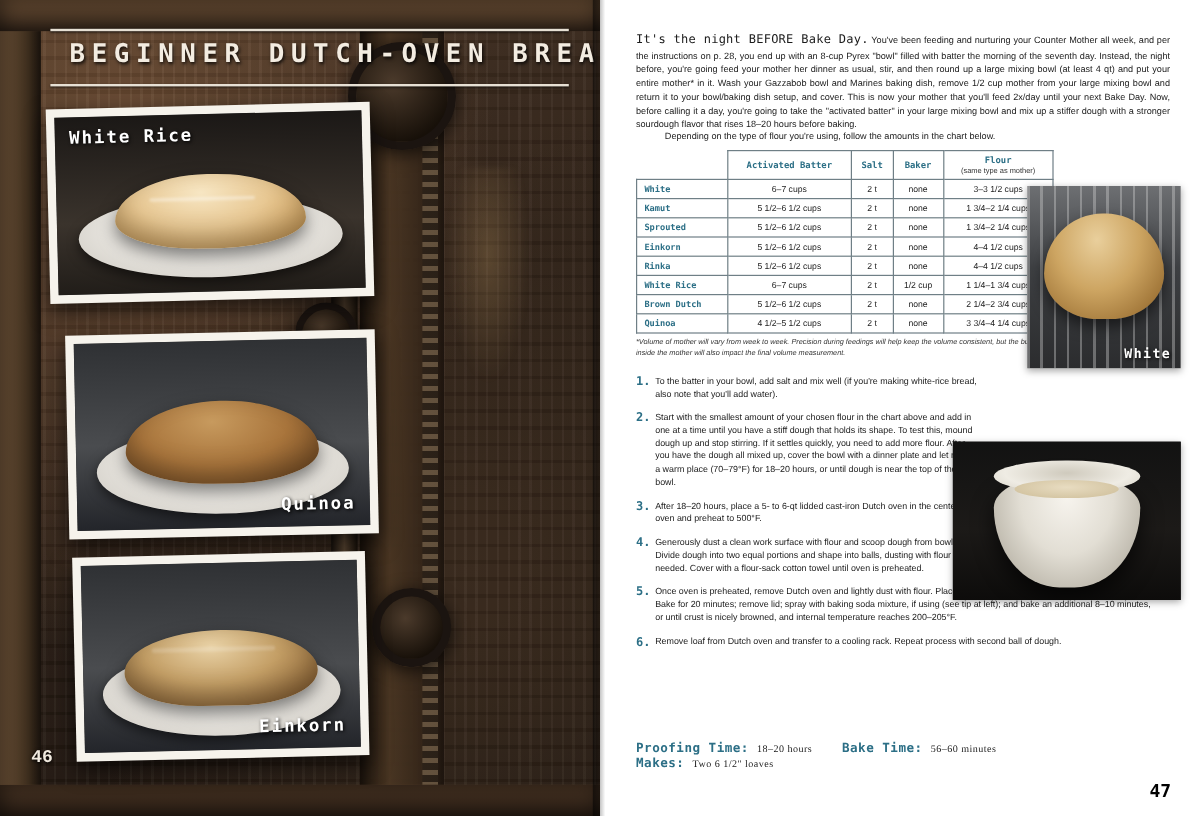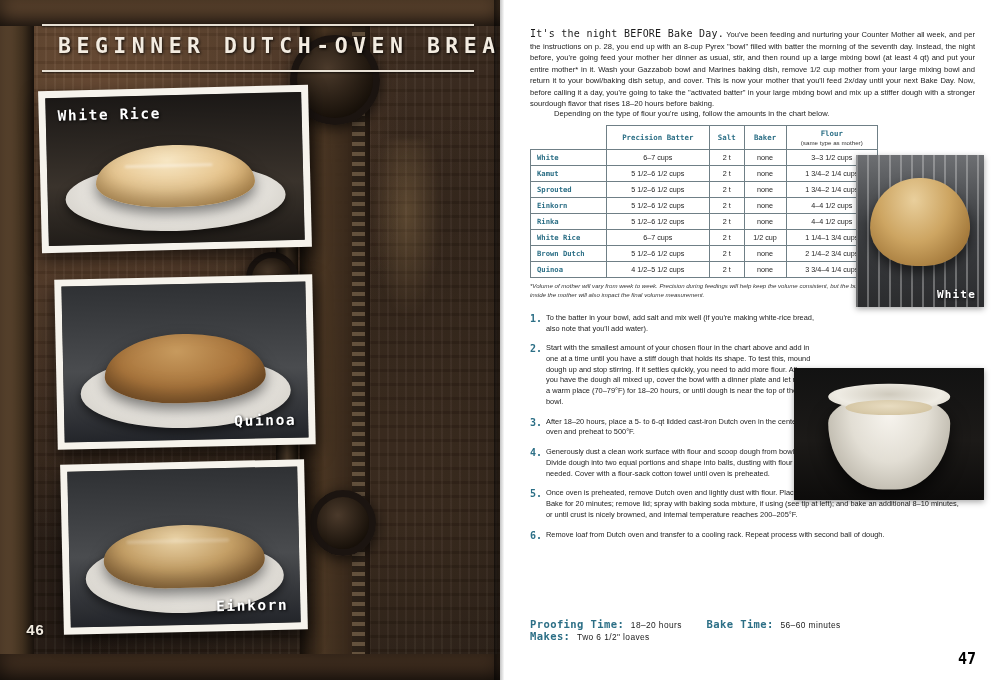--- a/index.html
+++ b/index.html
@@ -267,21 +267,21 @@
     border-radius: 50%;
     background: radial-gradient(ellipse at 50% 40%, #e8dcc1, #cdbd98);
   }
 
   .bottom-line {
     position: absolute; left: 30px; bottom: 38px; width: 430px;
     font-family: "DejaVu Sans Mono", monospace;
     font-size: 10.5px; letter-spacing: .4px;
   }
   .bottom-line .lbl { color: #2c6f86; font-weight: 700; }
-  .bottom-line .val { color: #1b1b1b; font-family: Liberation Sans, sans-serif; font-size: 8.4px; }
+  .bottom-line .val { color: #1b1b1b; font-family: Liberation Serif, serif; font-size: 8.4px; }
   .bottom-line .grp { margin-right: 18px; white-space: nowrap; }
   .folio-right {
     position: absolute; right: 24px; bottom: 12px;
     font-family: "DejaVu Sans Mono", monospace;
     font-size: 15px; font-weight: 700; color: #000000;
   }
 </style>
 </head>
 <body>
 
@@ -346,21 +346,21 @@
     <div class="intro">
       <span class="lead">It's the night BEFORE Bake Day.</span><span> You've been feeding and nurturing your Counter Mother all week, and per the instructions on p. 28, you end up with an 8-cup Pyrex "bowl" filled with batter the morning of the seventh day. Instead, the night before, you're going feed your mother her dinner as usual, stir, and then round up a large mixing bowl (at least 4 qt) and put your entire mother* in it. Wash your Gazzabob bowl and Marines baking dish, remove 1/2 cup mother from your large mixing bowl and return it to your bowl/baking dish setup, and cover. This is now your mother that you'll feed 2x/day until your next Bake Day. Now, before calling it a day, you're going to take the "activated batter" in your large mixing bowl and mix up a stiffer dough with a stronger sourdough flavor that rises 18–20 hours before baking.</span>
     </div>
 
     <div class="chart-lead">Depending on the type of flour you're using, follow the amounts in the chart below.</div>
 
     <table class="chart">
       <thead>
         <tr>
           <th class="nb"></th>
-          <th>Precision Batter</th>
+          <th>Activated Batter</th>
           <th>Salt</th>
           <th>Baker</th>
           <th>
             <span>Flour</span>
             <span class="sub">(same type as mother)</span>
           </th>
         </tr>
       </thead>
       <tbody>
         <tr>

